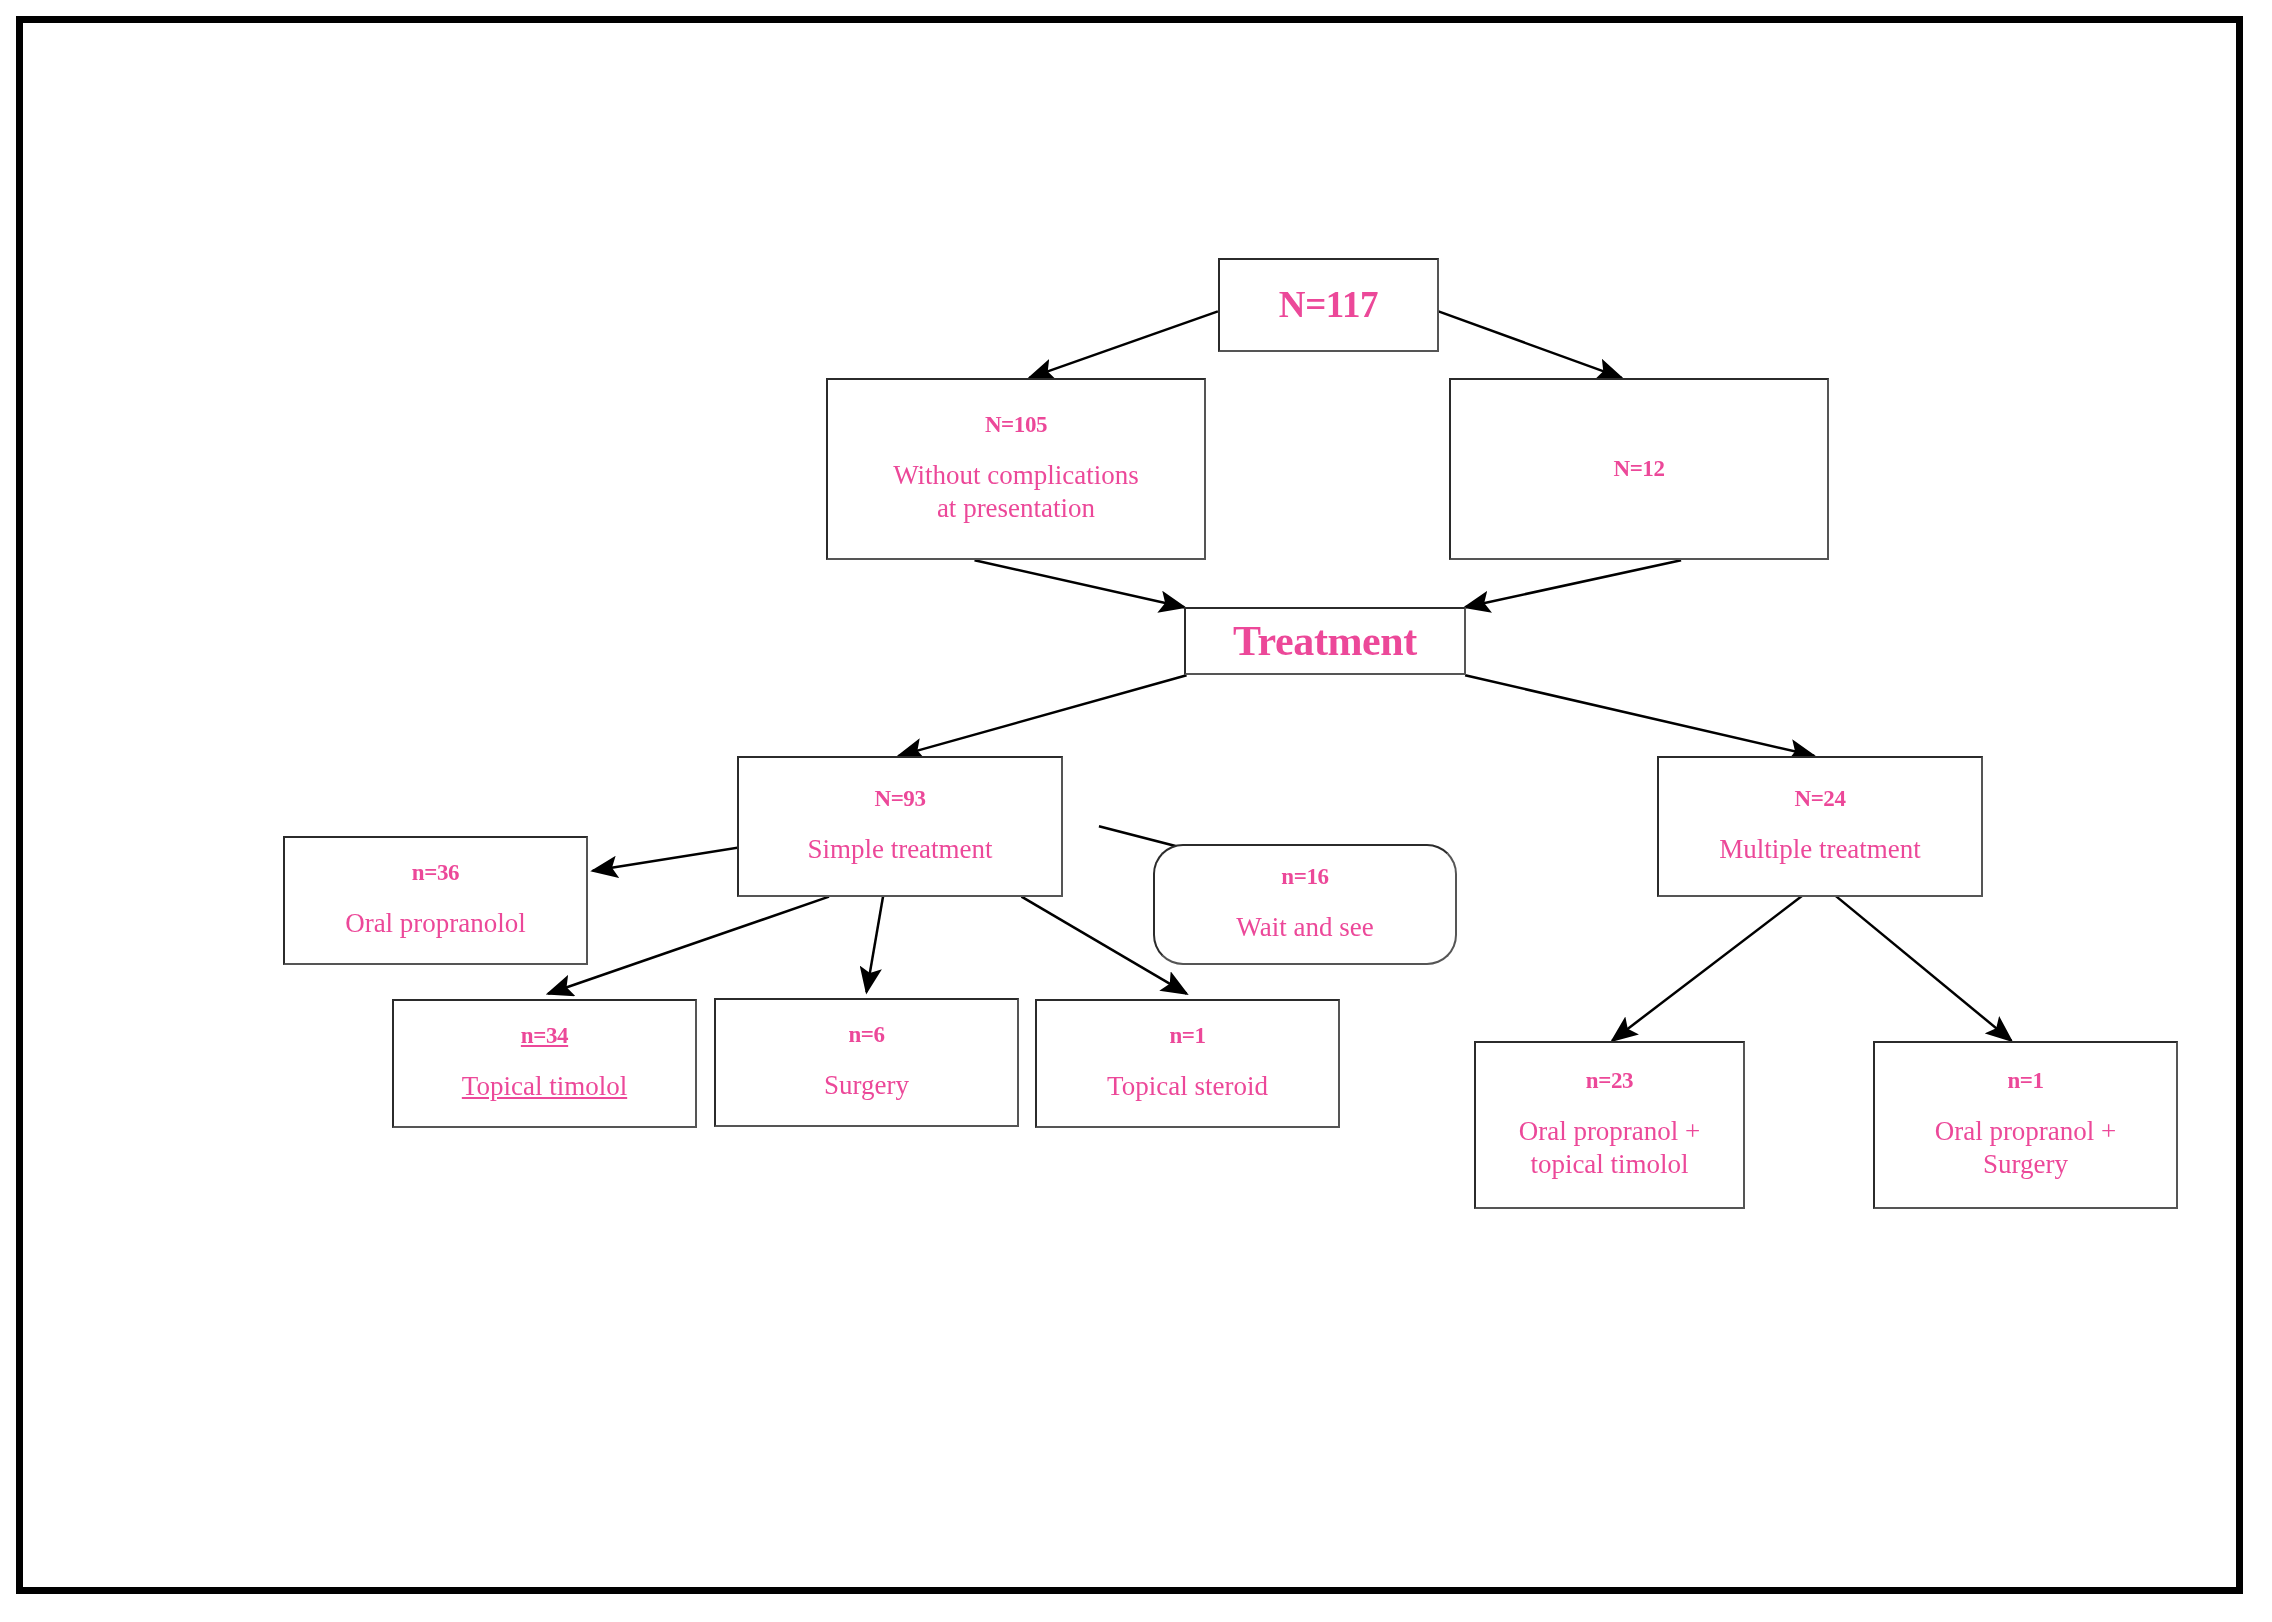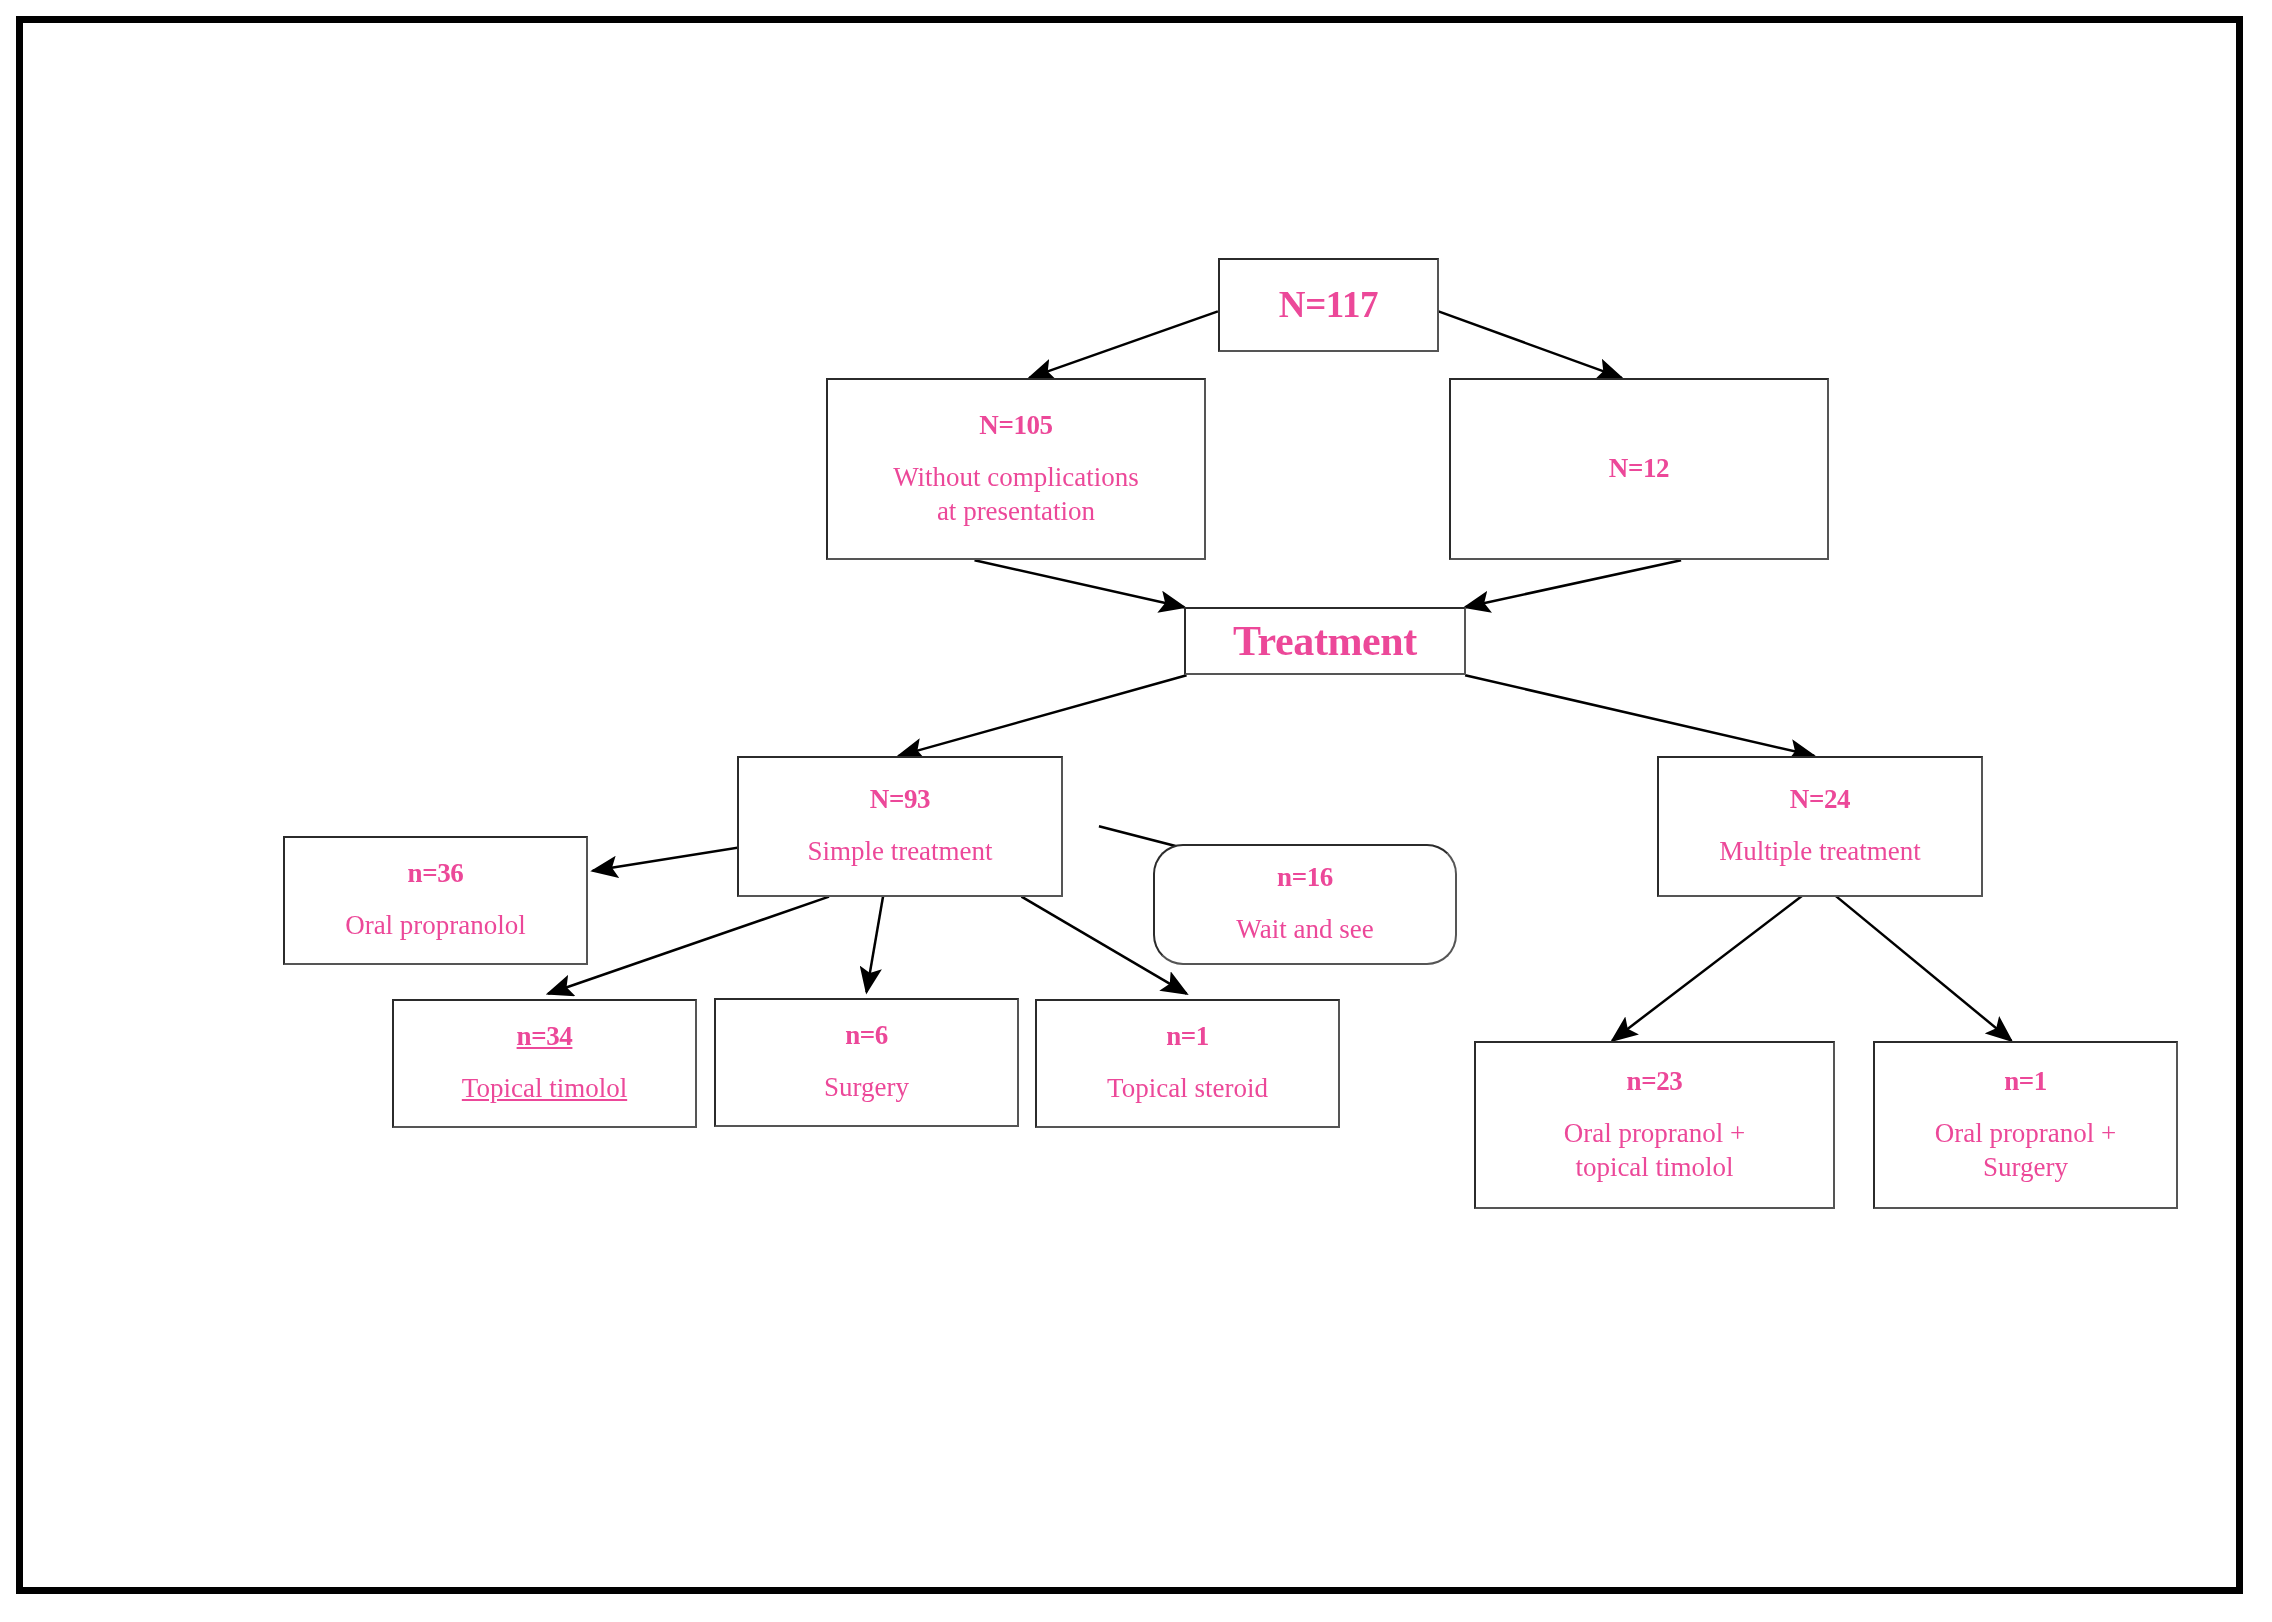--- a/index.html
+++ b/index.html
@@ -41,21 +41,21 @@
     border-bottom-color: #555555;
     display: flex;
     flex-direction: column;
     align-items: center;
     justify-content: center;
     text-align: center;
     color: #ec4899;
   }
   .node-count {
     font-weight: bold;
-    font-size: 27px;
+    font-size: 23px;
     line-height: 1.15;
     letter-spacing: -0.4px;
   }
   .node-label {
     font-weight: normal;
     font-size: 27px;
     line-height: 1.25;
     margin-top: 20.3px;
     padding: 0 7.8px;
   }
@@ -155,21 +155,21 @@
   <div class="node-box" style="left:714px; top:998px; width:305px; height:129px;">
     <span class="node-count">n=6</span>
     <span class="node-label">Surgery</span>
   </div>
 
   <div class="node-box" style="left:1035px; top:999px; width:305px; height:129px;">
     <span class="node-count">n=1</span>
     <span class="node-label">Topical steroid</span>
   </div>
 
-  <div class="node-box" style="left:1474px; top:1041px; width:361px; height:168px;">
+  <div class="node-box" style="left:1474px; top:1041px; width:271px; height:168px;">
     <span class="node-count">n=23</span>
     <span class="node-label">
         <div>Oral propranol +</div>
         <div>topical timolol</div>
       </span>
   </div>
 
   <div class="node-box" style="left:1873px; top:1041px; width:305px; height:168px;">
     <span class="node-count">n=1</span>
     <span class="node-label">

